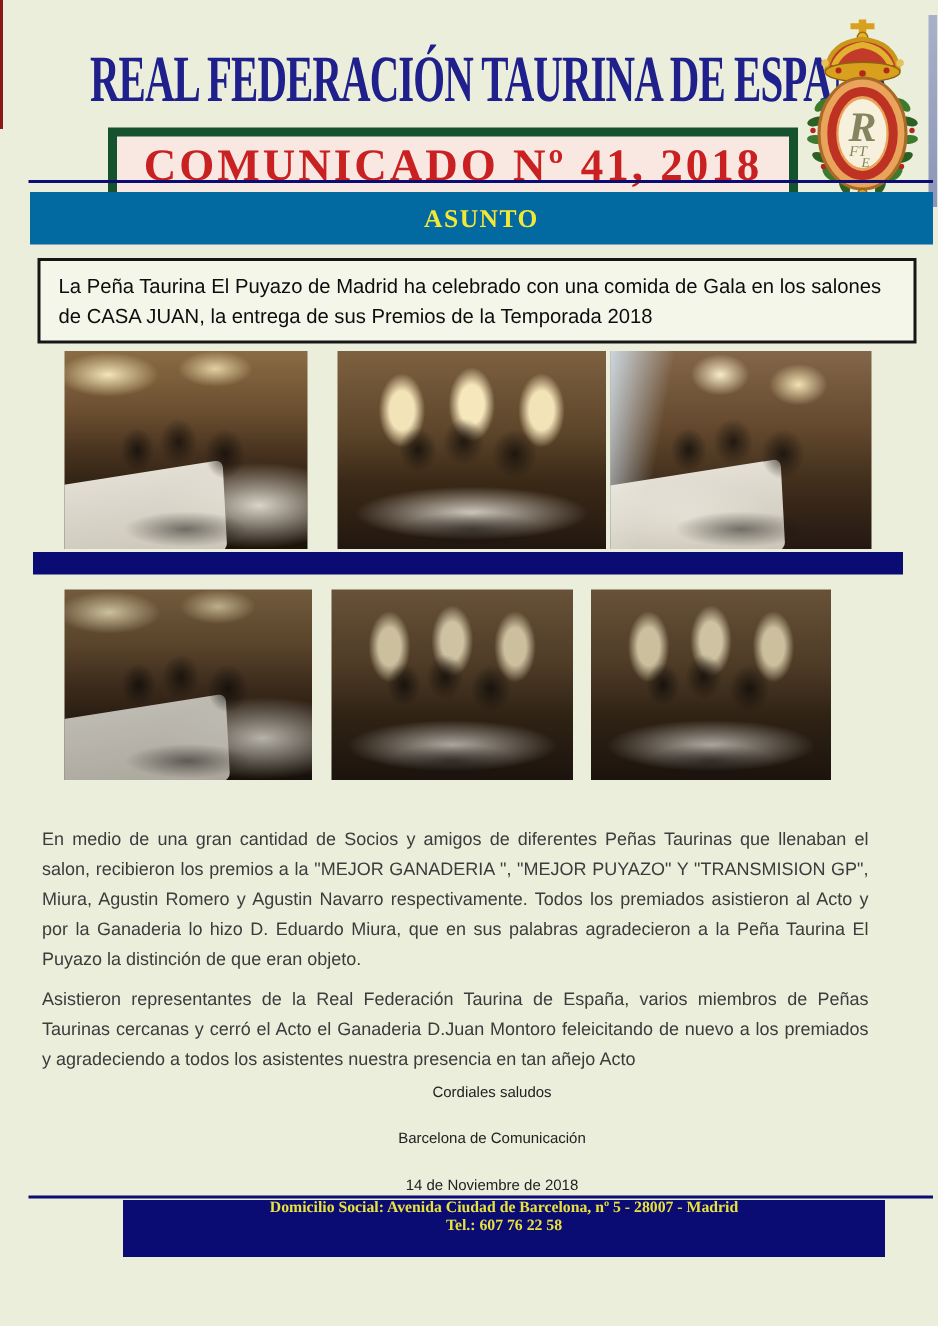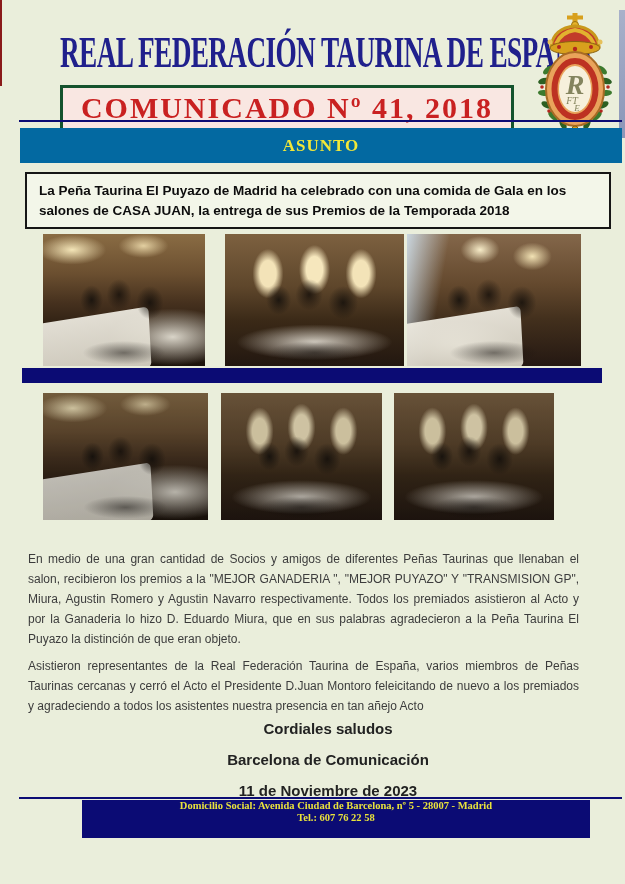--- a/index.html
+++ b/index.html
@@ -7,37 +7,37 @@
         font-family:"Liberation Sans",sans-serif;}
 
   .edge-line-left{position:absolute;left:0;top:0;width:2px;height:86px;background:#8a1a1a;}
   .edge-strip-right{position:absolute;left:619px;top:10px;width:6px;height:128px;
         background:linear-gradient(180deg,#a8b1ca,#8b96b8);}
 
   .doc-title{position:absolute;left:60px;top:31px;white-space:nowrap;
         font-family:"Liberation Serif",serif;font-weight:bold;font-size:44px;line-height:1;
         color:#20208c;letter-spacing:-1px;transform:scaleX(0.62);transform-origin:left top;}
 
-  .comunicado-box{position:absolute;left:60px;top:85px;width:448px;height:40px;
-        background:#f9e7e2;border:3px solid #14532d;display:flex;align-items:center;justify-content:center;}
+  .comunicado-box{position:absolute;left:72px;top:85px;width:448px;height:40px;
+        background:#f9e7e2;border:6px solid #14532d;display:flex;align-items:center;justify-content:center;}
   .comunicado-text{font-family:"Liberation Serif",serif;font-weight:bold;font-size:30px;
         color:#c92121;letter-spacing:2px;white-space:nowrap;}
 
   .rule{position:absolute;left:19px;width:603px;height:2px;background:#0c0c74;}
   .rule-top{top:120px;}
   .rule-bottom{top:797px;}
 
   .asunto-bar{position:absolute;left:20px;top:128px;width:602px;height:35px;background:#0369a1;
         display:flex;align-items:center;justify-content:center;}
   .asunto-text{font-family:"Liberation Serif",serif;font-weight:bold;font-size:17px;
         color:#f2e838;letter-spacing:1px;}
 
   .subject-box{position:absolute;left:25px;top:172px;width:586px;height:57px;box-sizing:border-box;
         border:2px solid #161616;background:#f3f6e9;padding:7px 12px 0 12px;}
-  .subject-text{font-weight:bold;font-size:13.5px;line-height:20px;color:#0d0d0d;}
+  .subject-text{font-weight:normal;font-size:13.5px;line-height:20px;color:#0d0d0d;}
 
   .photo{position:absolute;overflow:hidden;background-color:#3a2b1c;}
   .photo::after{content:"";position:absolute;inset:0;background:
      radial-gradient(ellipse 10% 16% at 30% 50%, rgba(20,16,12,.85), transparent 70%),
      radial-gradient(ellipse 11% 17% at 47% 46%, rgba(25,18,12,.85), transparent 70%),
      radial-gradient(ellipse 12% 18% at 66% 52%, rgba(18,14,10,.8), transparent 70%),
      radial-gradient(ellipse 34% 12% at 50% 90%, rgba(15,11,8,.5), transparent 75%);}
   .photo.v1{background:
      radial-gradient(ellipse 30% 16% at 18% 12%, rgba(250,236,190,.95), rgba(250,236,190,0) 70%),
      radial-gradient(ellipse 22% 13% at 62% 9%, rgba(244,226,178,.85), rgba(244,226,178,0) 70%),
@@ -60,21 +60,21 @@
      linear-gradient(180deg,#84674a 0%,#64492e 38%,#43301d 64%,#241812 100%);}
   .photo.dim{filter:brightness(.84) saturate(.92);}
 
   .divider-bar{position:absolute;left:22px;top:368px;width:580px;height:15px;background:#0b0b74;}
 
   .body-text{position:absolute;left:28px;top:549px;width:551px;font-size:12px;line-height:20px;
         color:#3c3c3c;text-align:justify;}
   .body-text p{margin:0 0 7px 0;}
 
   .closing{position:absolute;left:38px;top:722px;width:580px;text-align:center;
-        font-weight:bold;font-size:15px;color:#222;}
+        font-weight:normal;font-size:10px;color:#222;}
   .closing div{margin-bottom:17px;line-height:14px;}
 
   .footer-bar{position:absolute;left:82px;top:800px;width:508px;height:38px;background:#0b0b74;
         display:flex;flex-direction:column;text-align:center;
         font-family:"Liberation Serif",serif;font-weight:bold;font-size:10.5px;line-height:12.3px;
         color:#e8e23c;}
   .footer-line3 span{margin:0 18px;}
 </style>
 </head>
 <body>
@@ -146,27 +146,27 @@
   <div class="photo v3" style="left:407px;top:234px;width:174px;height:132px;"></div>
 
   <div class="divider-bar"></div>
 
   <div class="photo v1 dim" style="left:43px;top:393px;width:165px;height:127px;"></div>
   <div class="photo v2 dim" style="left:221px;top:393px;width:161px;height:127px;"></div>
   <div class="photo v2 dim" style="left:394px;top:393px;width:160px;height:127px;"></div>
 
   <div class="body-text">
     <p>En medio de una gran cantidad de Socios y amigos de diferentes Peñas Taurinas  que llenaban el salon, recibieron los premios a la  "MEJOR GANADERIA ", "MEJOR PUYAZO" Y "TRANSMISION GP", Miura, Agustin Romero y Agustin Navarro respectivamente. Todos los premiados asistieron al Acto y por la Ganaderia  lo hizo D. Eduardo Miura, que en sus palabras agradecieron a la Peña Taurina El Puyazo la distinción de que eran objeto.</p>
-    <p>Asistieron representantes  de la Real Federación Taurina de España, varios miembros de Peñas Taurinas cercanas y cerró el Acto el Presidente D.Juan Montoro  feleicitando de nuevo a los premiados y agradeciendo a todos  los asistentes nuestra presencia  en tan añejo Acto</p>
+    <p>Asistieron representantes  de la Real Federación Taurina de España, varios miembros de Peñas Taurinas cercanas y cerró el Acto el Ganaderia D.Juan Montoro  feleicitando de nuevo a los premiados y agradeciendo a todos  los asistentes nuestra presencia  en tan añejo Acto</p>
   </div>
 
   <div class="closing">
     <div>Cordiales saludos</div>
     <div>Barcelona de Comunicación</div>
-    <div>11 de Noviembre de 2023</div>
+    <div>14 de Noviembre de 2018</div>
   </div>
 
   <div class="rule rule-bottom"></div>
 
   <div class="footer-bar">
     <div>Domicilio Social: Avenida Ciudad de Barcelona, nº 5 - 28007 - Madrid</div>
     <div>Tel.: 607 76 22 58</div>
   </div>
 
 </div>

